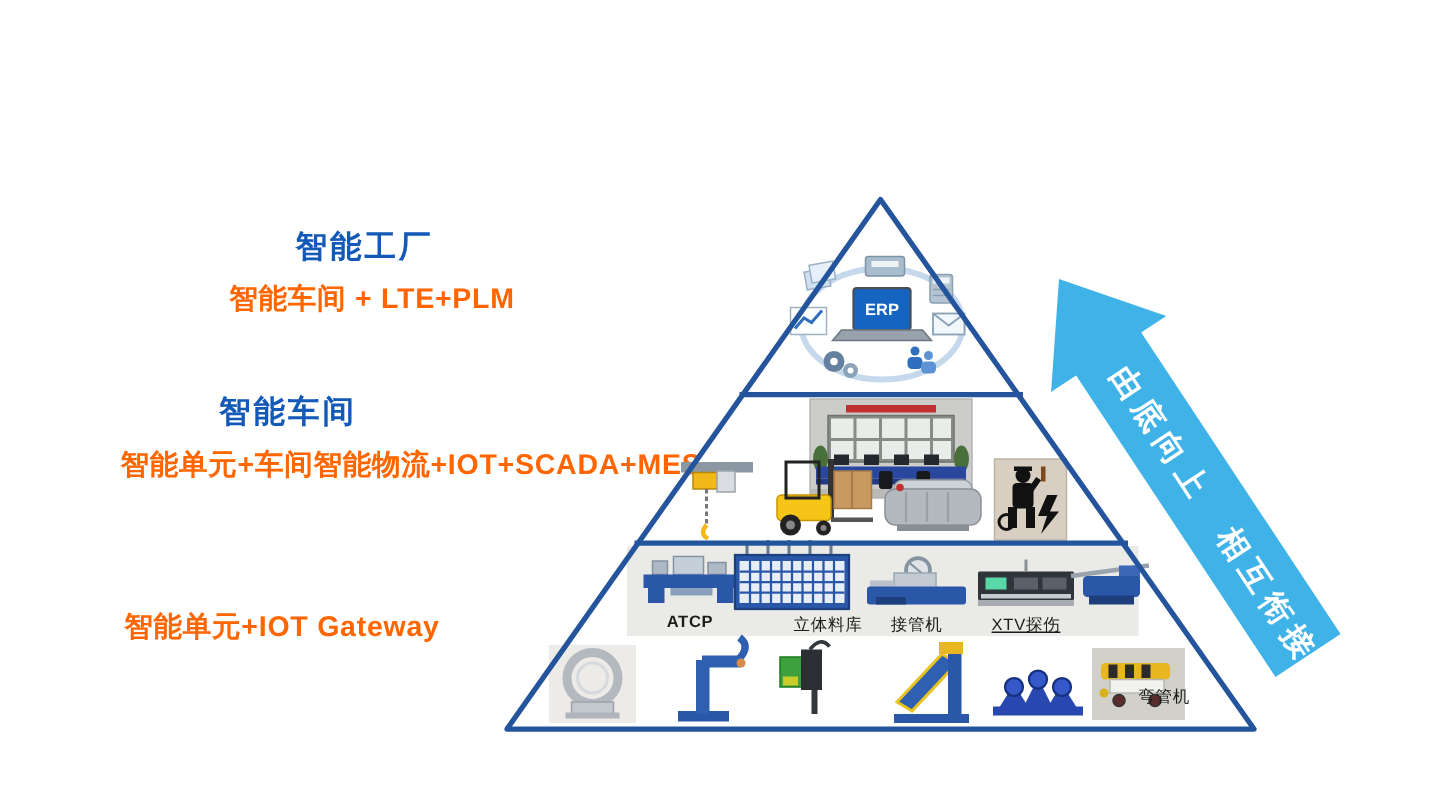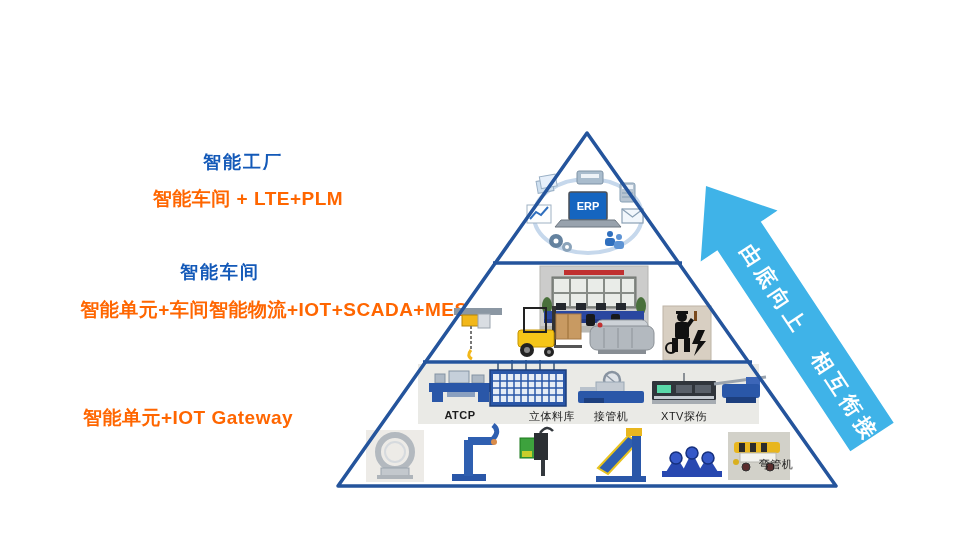--- a/index.html
+++ b/index.html
@@ -3,40 +3,40 @@
 <meta charset="utf-8">
 <style>
   html,body{margin:0;padding:0;background:#ffffff;}
   .stage{
     position:relative;width:960px;height:540px;background:#ffffff;overflow:hidden;
     font-family:"Liberation Sans","DejaVu Sans",sans-serif;
   }
   .scene{position:absolute;left:0;top:0;}
   .lvl-title{
     position:absolute;transform:translateX(-50%);white-space:nowrap;
-    color:#1359b8;font-size:18px;font-weight:bold;letter-spacing:2px;
+    color:#1359b8;font-size:21px;font-weight:bold;letter-spacing:2px;
   }
   .lvl-formula{
     position:absolute;transform:translateX(-50%);white-space:nowrap;
     color:#ff6600;font-size:19px;font-weight:bold;letter-spacing:0.5px;
   }
   .machine-label{
     position:absolute;transform:translateX(-50%);white-space:nowrap;
     color:#1c1c1c;font-size:11px;letter-spacing:0.5px;top:409px;
   }
 </style>
 </head>
 <body>
 
 <div class="stage">
 
   <div class="lvl-title" style="left:243px;top:150px;">智能工厂</div>
   <div class="lvl-formula" style="left:248px;top:186px;text-align:center;">智能车间 + LTE+PLM</div>
 
-  <div class="lvl-title" style="left:192px;top:260px;margin-left:28px;">智能车间</div>
+  <div class="lvl-title" style="left:192px;top:260px;">智能车间</div>
   <div class="lvl-formula" style="left:274px;top:297px;">智能单元+车间智能物流+IOT+SCADA+MES</div>
 
   <div class="lvl-formula" style="left:188px;top:405px;">智能单元+IOT Gateway</div>
 
   <svg class="scene" width="960" height="540" viewBox="0 0 960 540">
 
     <rect x="418" y="364" width="341" height="60" fill="#eaeae6"></rect>
 
     <g>
       <rect x="435" y="374" width="10" height="9" fill="#aeb9c5" stroke="#8393a3" stroke-width="1"></rect>
@@ -287,16 +287,16 @@
       <text transform="translate(745.7,246.0) rotate(56.5)" dy="0.35em" font-size="21" font-weight="bold" fill="#ffffff" letter-spacing="5">
         <tspan>由底向上</tspan>
         <tspan dx="14">相互衔接</tspan>
       </text>
     </g>
   </svg>
 
   <div class="machine-label" style="left:460px;font-weight:bold;">ATCP</div>
   <div class="machine-label" style="left:552px;">立体料库</div>
   <div class="machine-label" style="left:611px;">接管机</div>
-  <div class="machine-label" style="left:684px;">XTV探伤</div>
+  <div class="machine-label" style="left:684px;text-decoration:underline;">XTV探伤</div>
   <div class="machine-label" style="left:776px;margin-top:48px;">弯管机</div>
 
 </div>
 
 </body></html>

